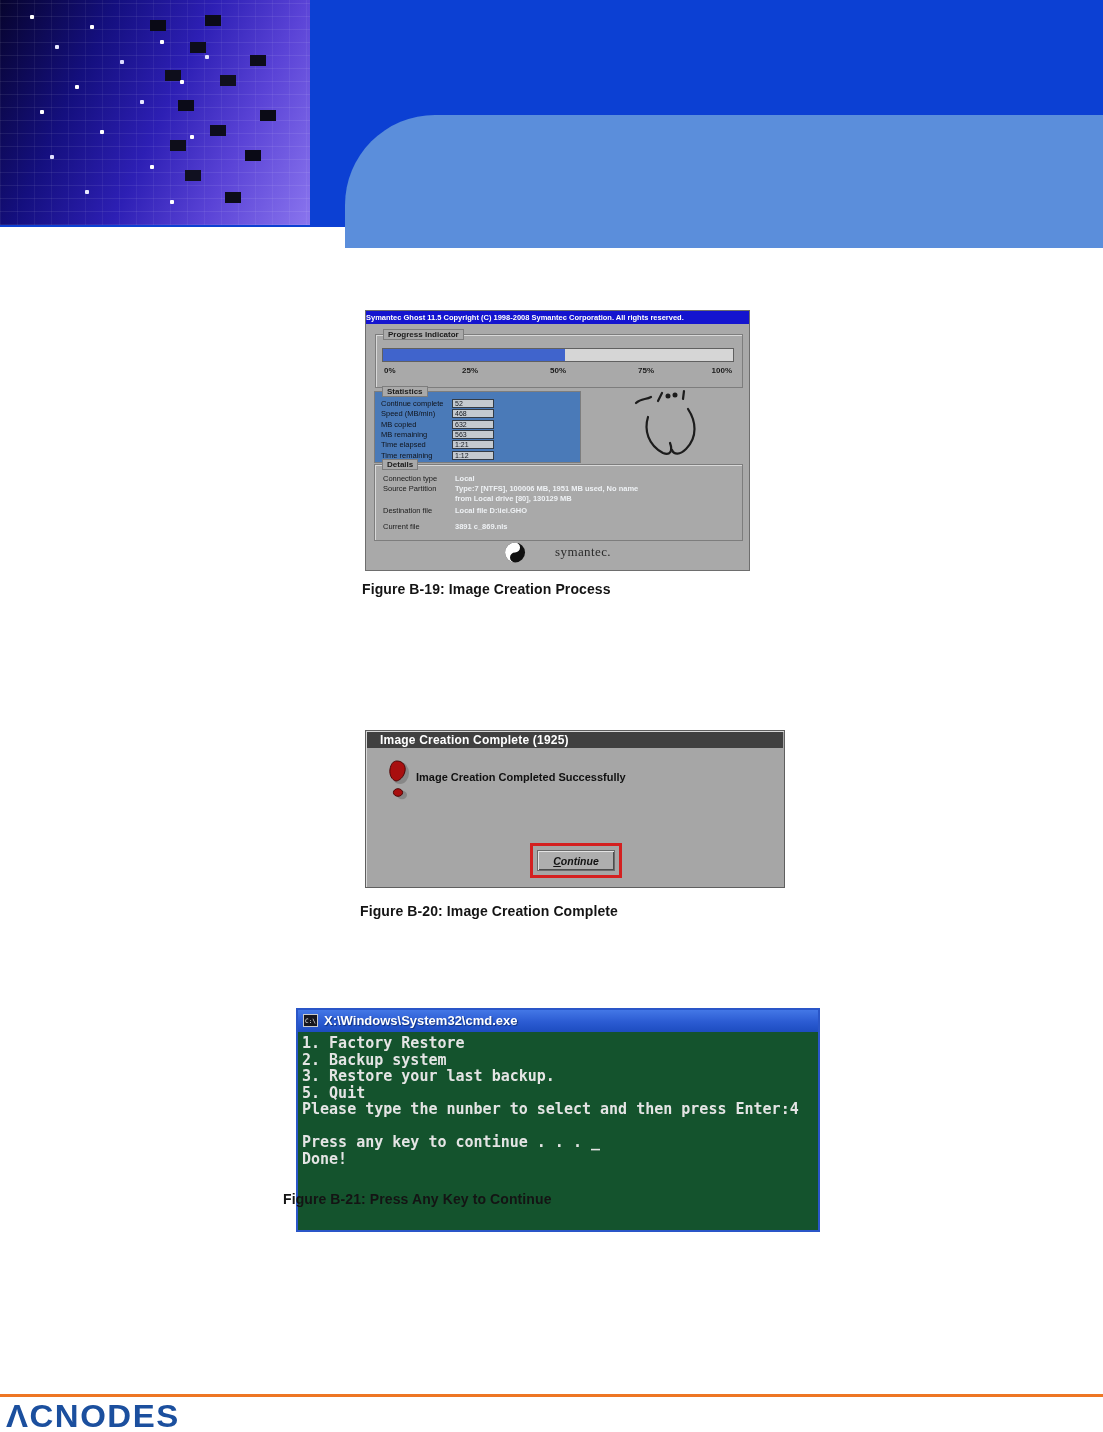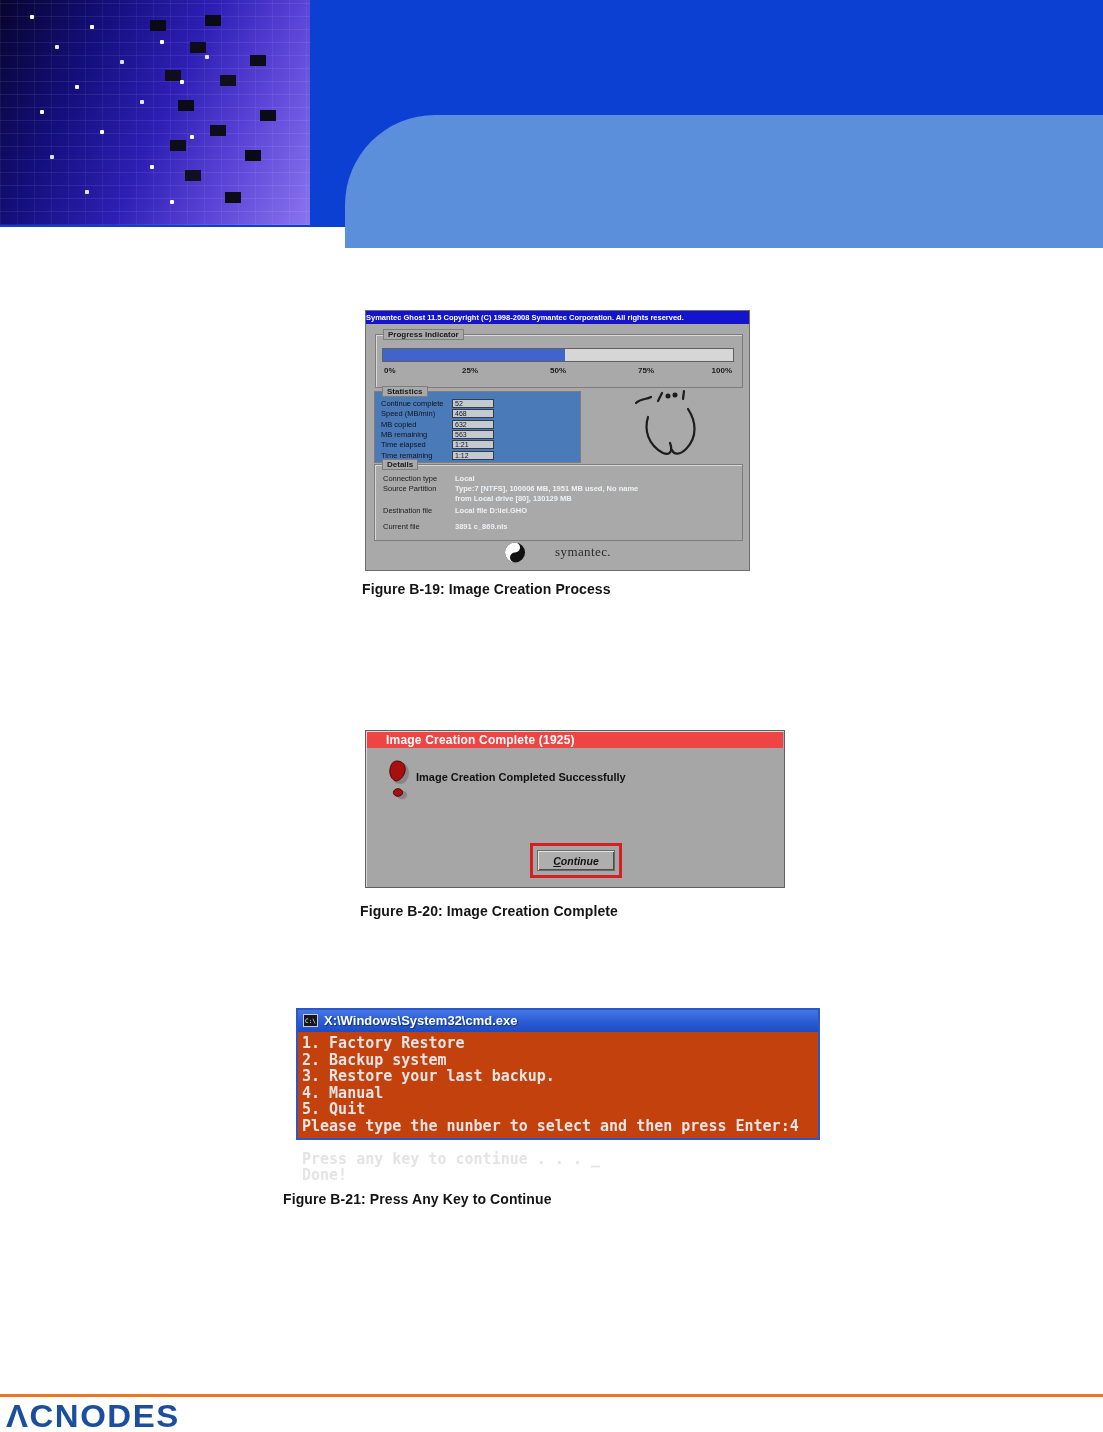--- a/index.html
+++ b/index.html
@@ -59,36 +59,36 @@
   .g-details{left:8px;top:153px;width:367px;height:75px;}
   .det-label{position:absolute;left:8px;font-size:7.5px;color:#1c1c1c;}
   .det-value{position:absolute;left:80px;font-size:7.5px;font-weight:bold;color:#eef1f4;white-space:nowrap;}
   .sym-logo{position:absolute;left:50%;transform:translateX(-50%);top:229px;height:24px;
         display:flex;align-items:center;gap:6px;}
   .sym-text{font-size:13px;color:#2b2b2b;letter-spacing:.4px;font-family:"Liberation Serif",serif;margin-left:24px;}
 
   
   .dialog{position:absolute;left:365px;top:730px;width:420px;height:158px;background:#a6a6a6;
         border:1px solid #5f5f5f;box-shadow:inset 1px 1px 0 #d8d8d8;box-sizing:border-box;}
-  .dlg-title{position:absolute;left:1px;top:1px;right:1px;height:16px;background:#ef4444;color:#fff;
-        font-size:12px;font-weight:bold;line-height:16px;padding-left:19px;letter-spacing:.2px;}
+  .dlg-title{position:absolute;left:1px;top:1px;right:1px;height:16px;background:#404040;color:#fff;
+        font-size:12px;font-weight:bold;line-height:16px;padding-left:13px;letter-spacing:.2px;}
   .dlg-msg{position:absolute;left:50px;top:40px;font-size:11px;font-weight:bold;color:#101010;}
   .excl{position:absolute;left:17px;top:28px;}
   .redbox{position:absolute;left:164px;top:112px;width:92px;height:35px;border:3px solid #d42020;
         box-sizing:border-box;}
   .btn{position:absolute;inset:4px;background:#aeaeae;border:1px solid #6a6a6a;
         box-shadow:inset 1px 1px 0 #e4e4e4,inset -1px -1px 0 #4c4c4c;
         font-size:10.5px;font-weight:bold;color:#111;display:flex;align-items:center;justify-content:center;
         cursor:pointer;font-style:italic;}
   .btn-label{display:inline-block;}
   .btn-label::first-letter{text-decoration:underline;}
 
   
-  .cmd{position:absolute;left:296px;top:1008px;width:524px;height:132px;border:2px solid #2a56c8;
-        box-sizing:border-box;background:#c2410c;}
+  .cmd{position:absolute;left:296px;top:1008px;width:524px;height:224px;border:2px solid #2a56c8;
+        box-sizing:border-box;background:#14532d;}
   .cmd-title{position:absolute;left:0;top:0;right:0;height:22px;
         background:linear-gradient(180deg,#4377e6 0%,#2b5bd2 55%,#1d4cc0 100%);}
   .cmd-ico{position:absolute;left:5px;top:4px;width:15px;height:13px;background:#16161e;
         border:1px solid #c9c9c9;box-sizing:border-box;color:#e8e8e8;font-size:6px;line-height:11px;
         font-family:"DejaVu Sans Mono",monospace;text-align:center;}
   .cmd-title-text{position:absolute;left:26px;top:0;line-height:22px;color:#fff;font-weight:bold;
         font-size:13px;text-shadow:1px 1px 1px #10307a;}
   .cmd-body{position:absolute;left:0;top:22px;right:0;bottom:0;padding:3px 0 0 4px;
         font-family:"DejaVu Sans Mono",monospace;font-size:15px;font-weight:bold;color:#e4e4e4;}
   .cmd-line{height:16.5px;line-height:16.5px;white-space:pre;}
@@ -209,21 +209,20 @@
 
   <div class="cmd">
     <div class="cmd-title">
       <span class="cmd-ico">C:\</span>
       <span class="cmd-title-text">X:\Windows\System32\cmd.exe</span>
     </div>
     <div class="cmd-body">
       <div class="cmd-line">1. Factory Restore</div>
       <div class="cmd-line">2. Backup system</div>
       <div class="cmd-line">3. Restore your last backup.</div>
-      <div class="cmd-line">4. Manual</div>
       <div class="cmd-line">5. Quit</div>
       <div class="cmd-line">Please type the nunber to select and then press Enter:4</div>
       <div class="cmd-line"></div>
       <div class="cmd-line">Press any key to continue . . . _</div>
       <div class="cmd-line">Done!</div>
     </div>
   </div>
 
   <div class="caption cap-b21">Figure B-21: Press Any Key to Continue</div>
 

